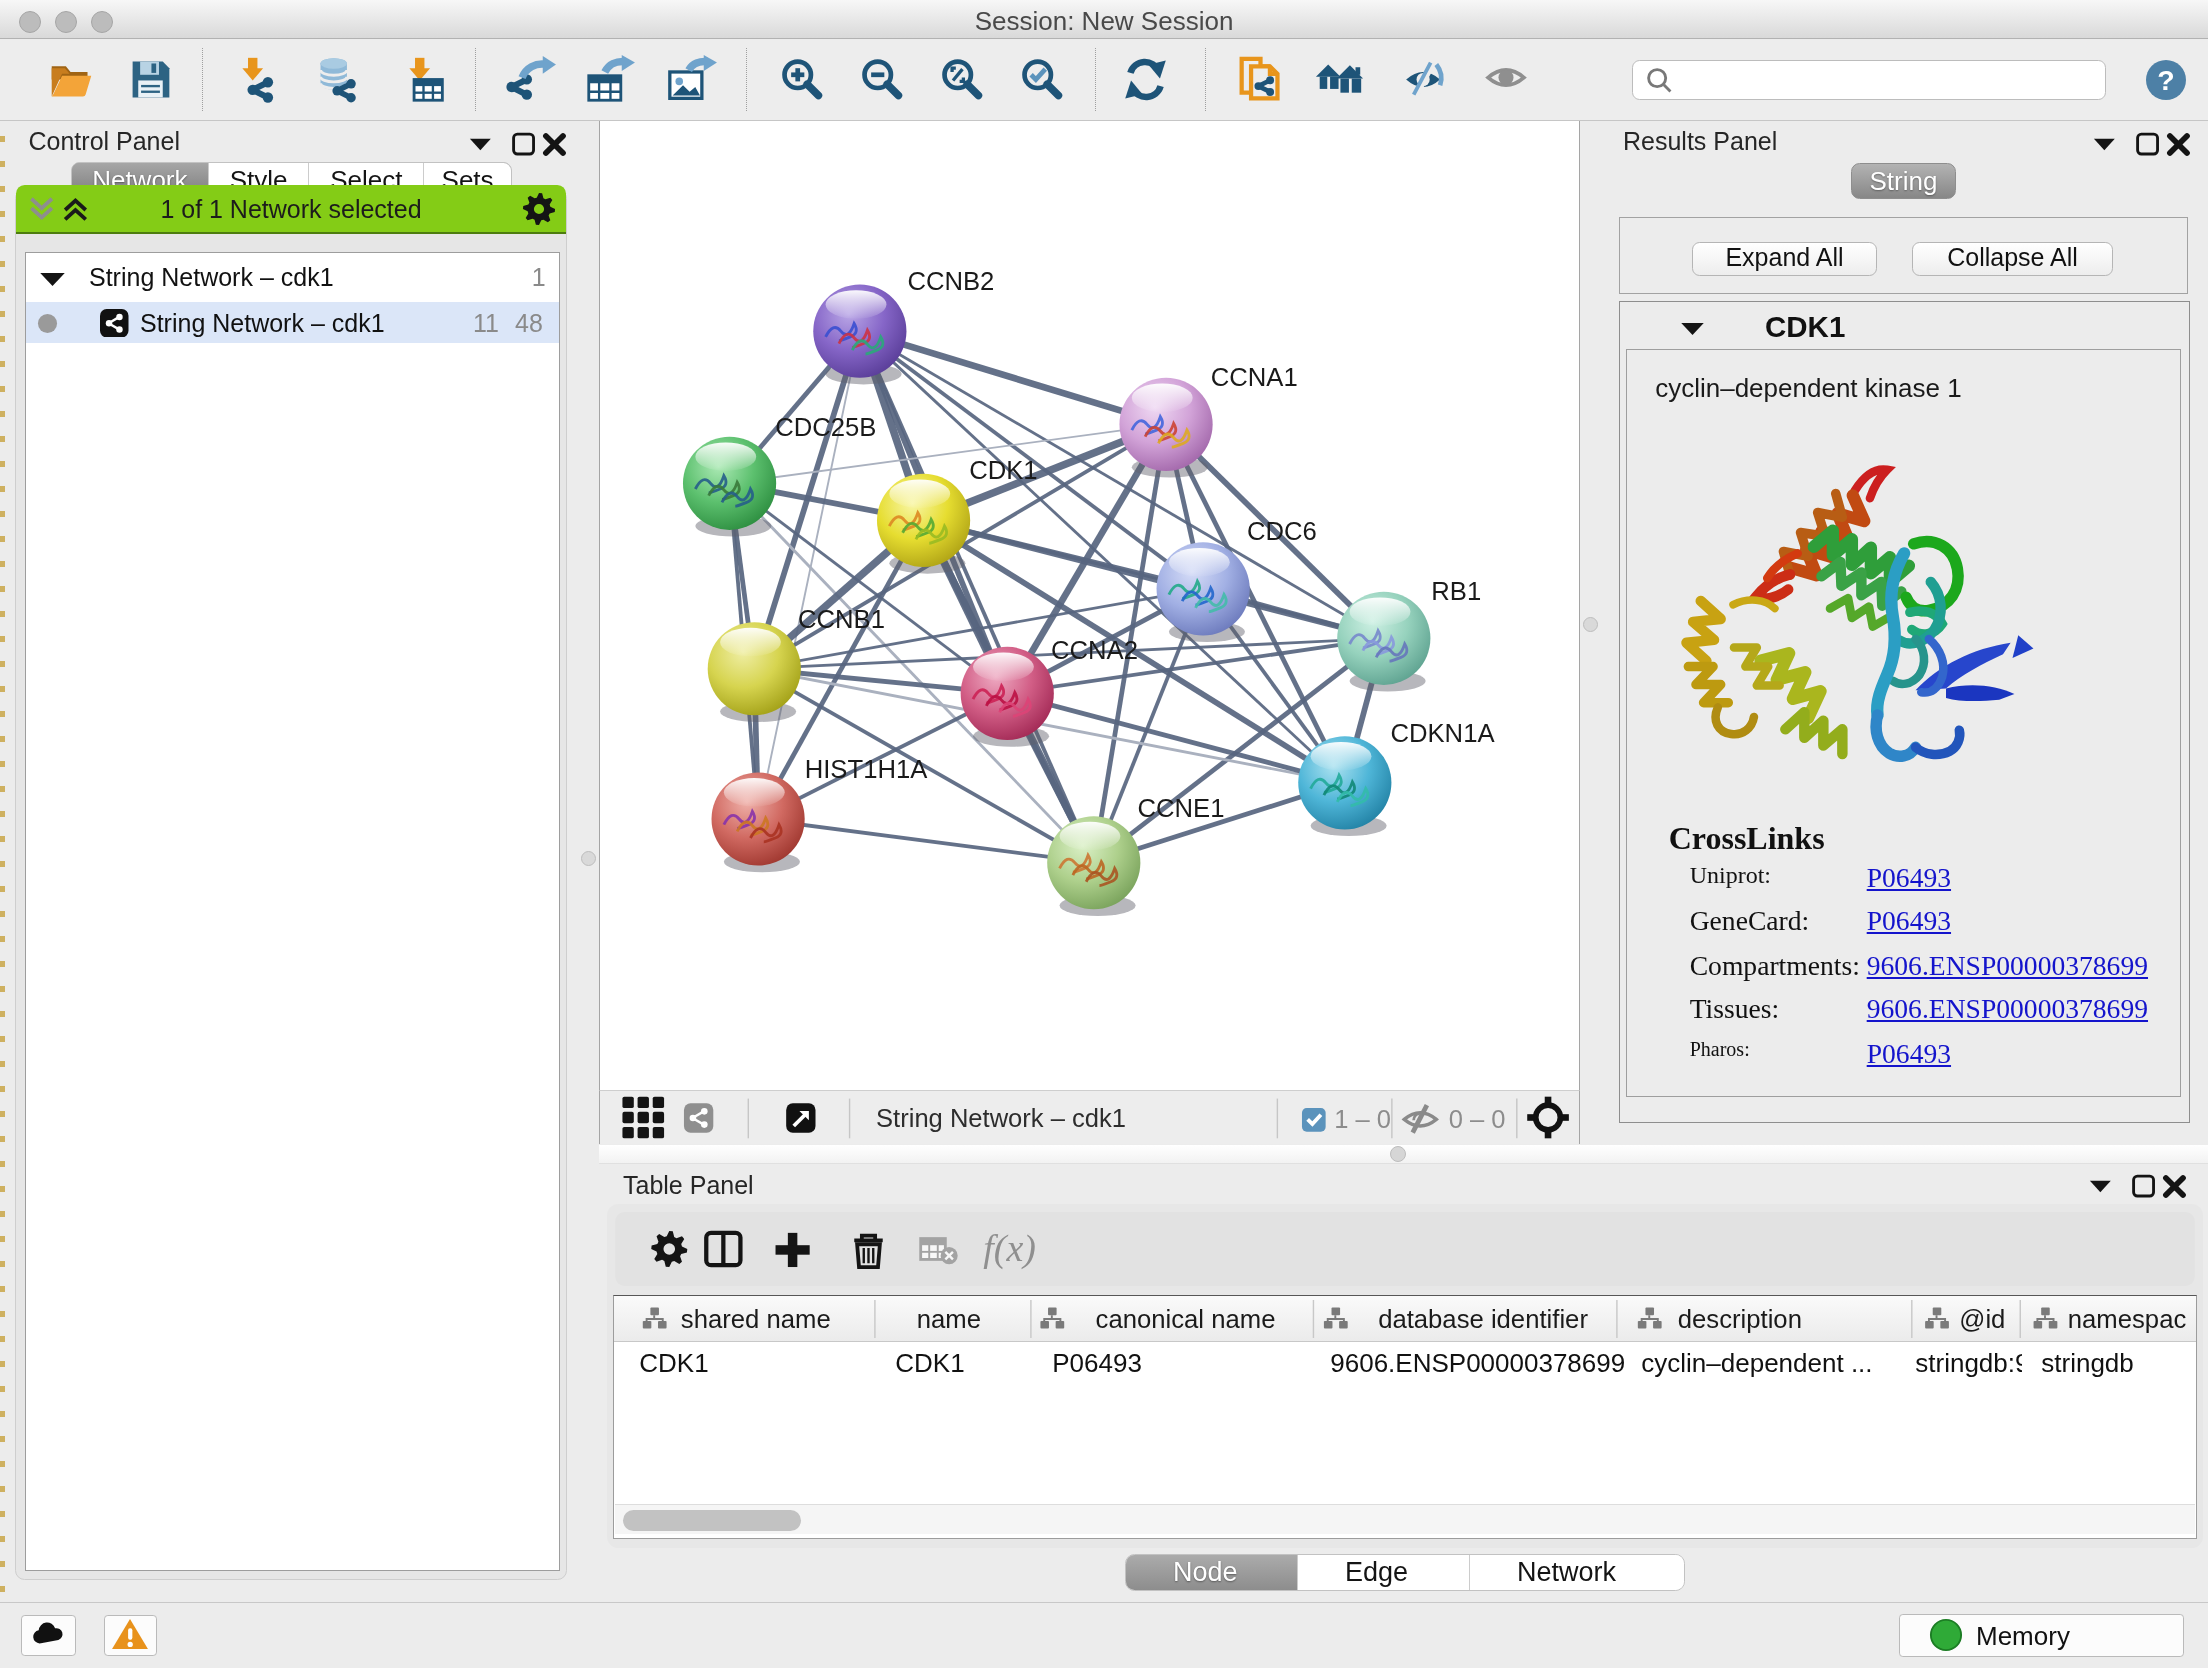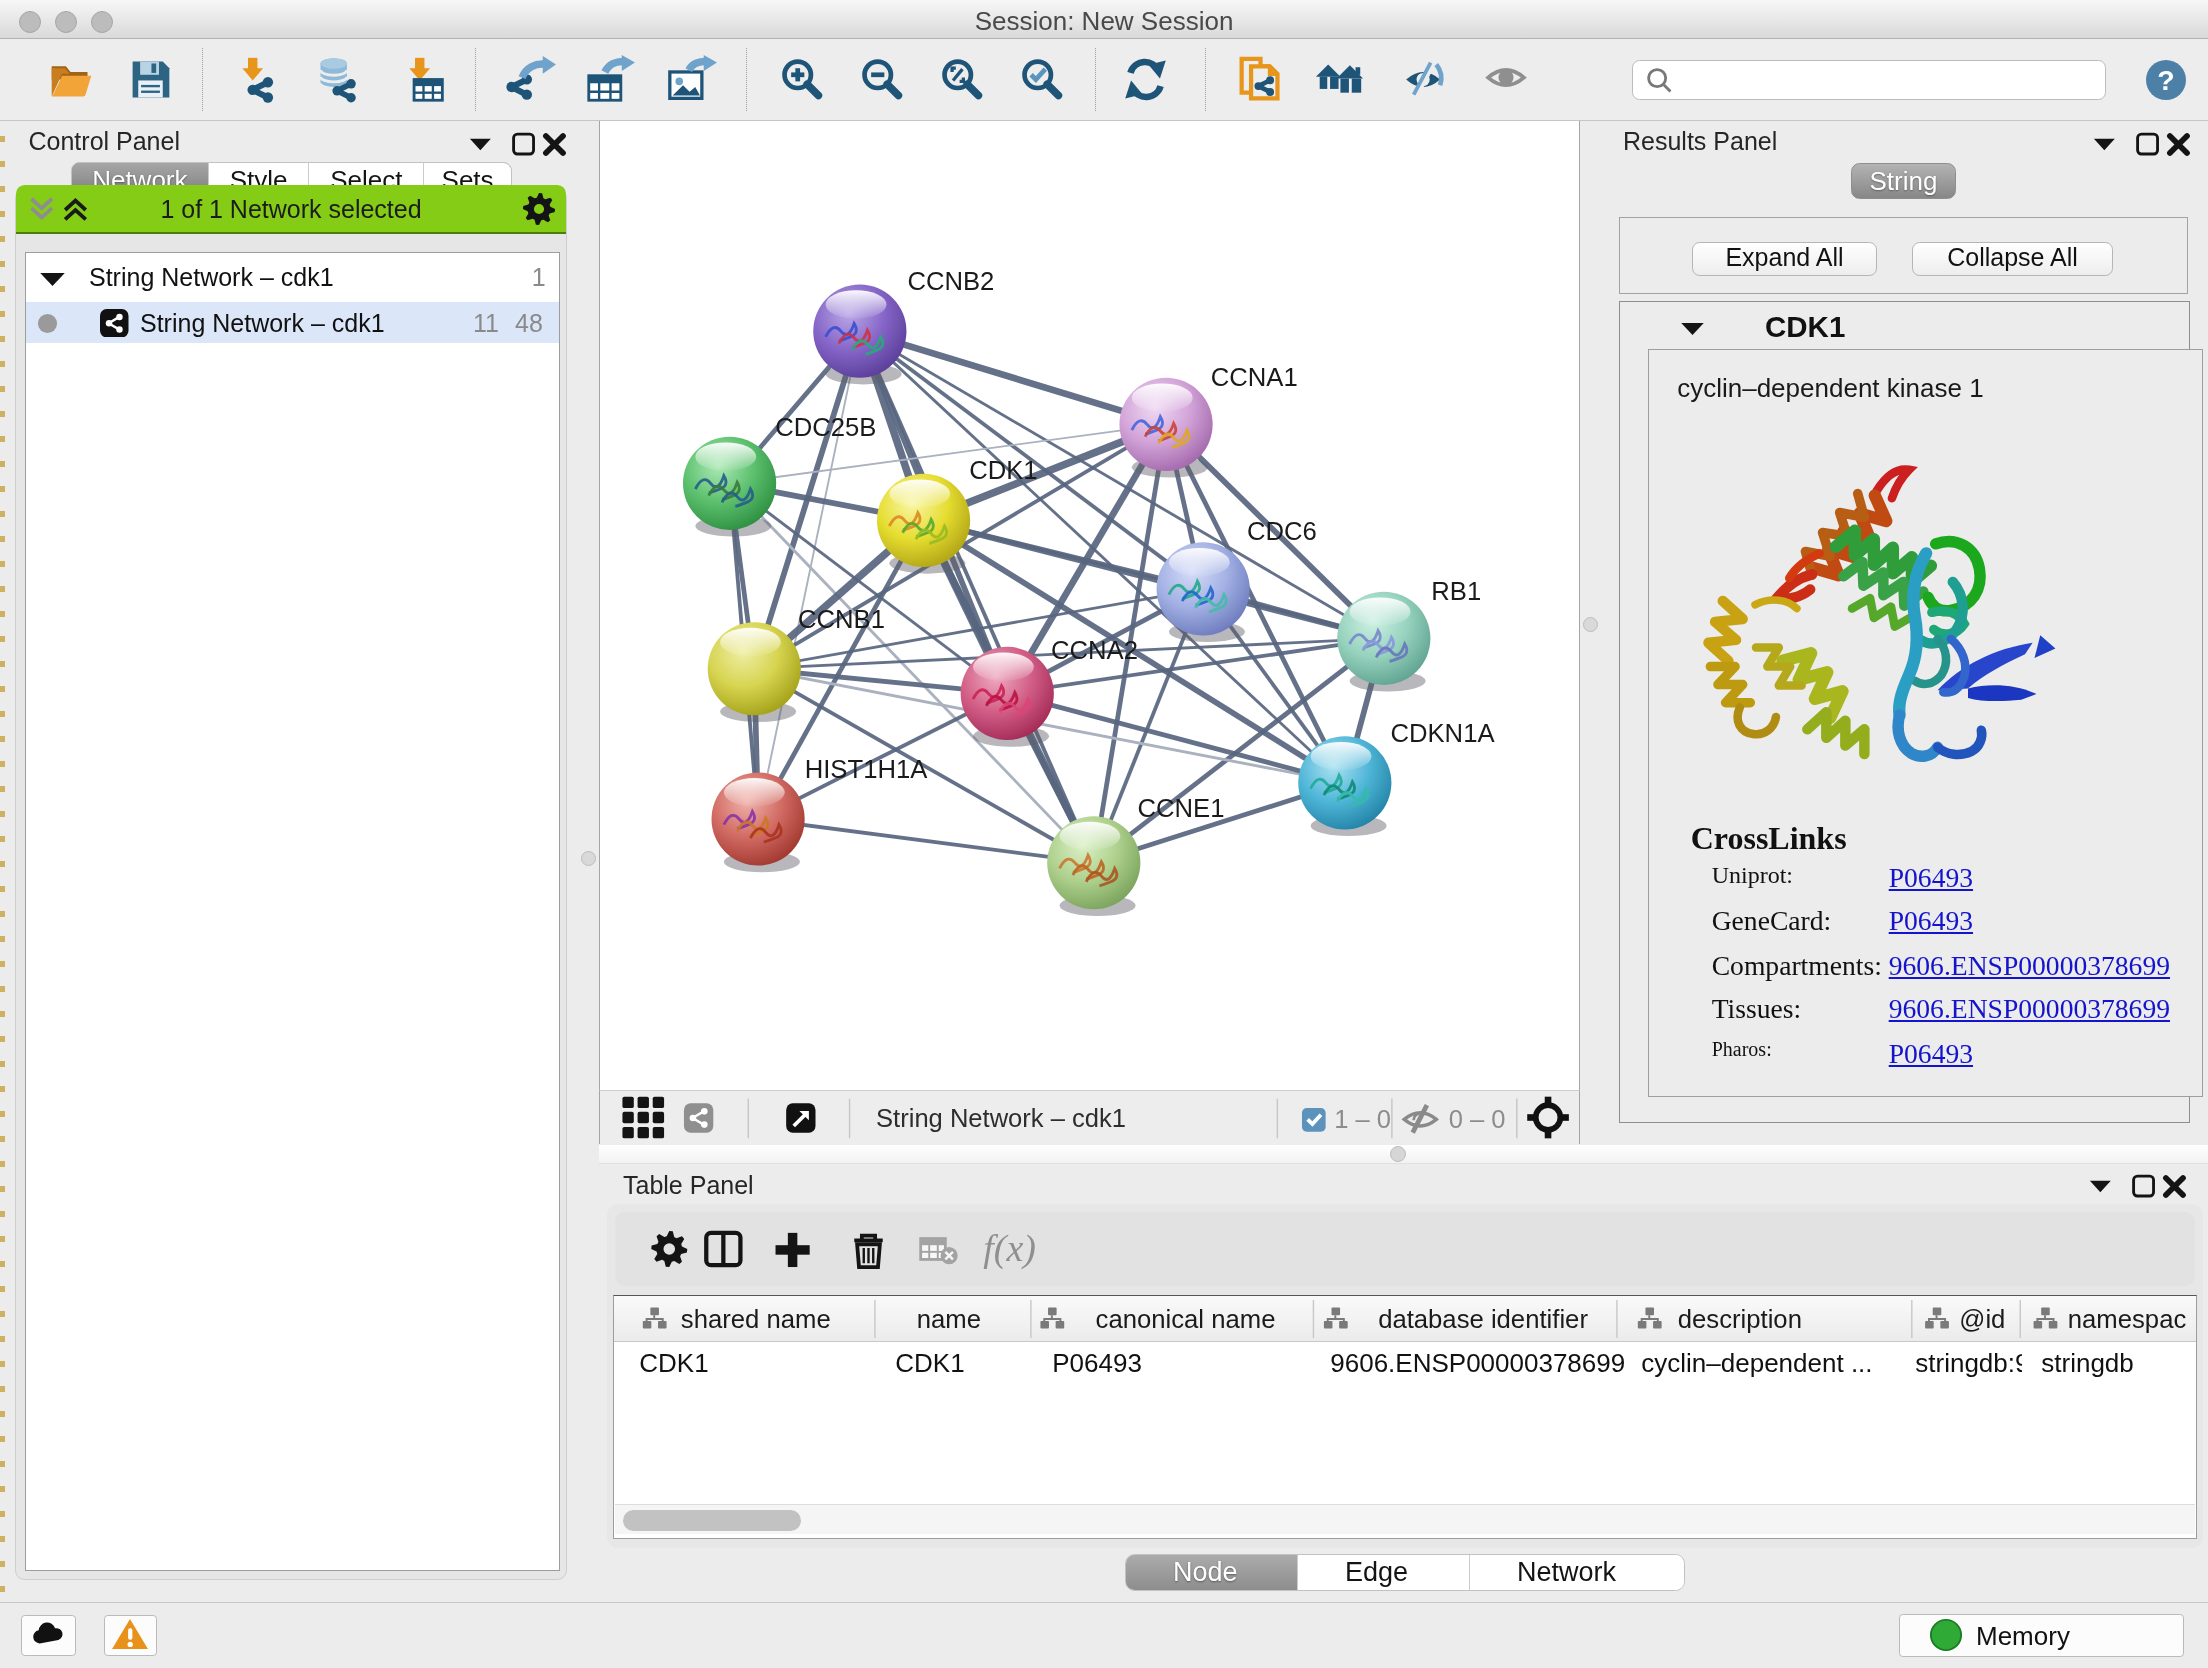--- a/index.html
+++ b/index.html
@@ -31,21 +31,21 @@
 
 #canvas { left:599px; top:121px; width:981px; height:969px; background:#fff; border-left:1px solid #a5a5a5; border-right:1px solid #a5a5a5; }
 #nettoolbar { left:599px; top:1090px; width:981px; height:54px; background:#ededed; border-top:1px solid #cecece; border-left:1px solid #a5a5a5; border-right:1px solid #a5a5a5; }
 #hsplit { left:599px; top:1145px; width:1609px; height:19px; background:linear-gradient(#ffffff,#f2f2f2); border-bottom:1px solid #e0e0e0; }
 
 #rpanel { left:1582px; top:121px; width:627px; height:1024px; background:#ececec; }
 #stringtab { position:absolute; left:269px; top:42px; width:105px; height:36px; border-radius:8.6px; background:linear-gradient(#b3b3b3,#878787); border:1px solid #8e8e8e; color:#fff; font-size:26px; text-align:center; line-height:34px; text-shadow:0 1px 1.9px rgba(0,0,0,0.35); }
 #rpanelA { position:absolute; left:37px; top:96px; width:569px; height:77px; border:1.9px solid #a2a2a2; background:#ececec; }
 .rbtn { position:absolute; top:24px; height:34px; background:linear-gradient(#ffffff,#ededed); border:1px solid #b5b5b5; border-radius:7.6px; font-size:25px; text-align:center; color:#111; }
 #rpanelB { position:absolute; left:37px; top:180px; width:571px; height:822px; border:1.9px solid #8e8e8e; background:#ececec; }
-#rinner { position:absolute; left:5.7px; top:47px; width:555px; height:748px; border:1px solid #9e9e9e; background:#ececec;margin-left:22px; }
+#rinner { position:absolute; left:5.7px; top:47px; width:555px; height:748px; border:1px solid #9e9e9e; background:#ececec; }
 .serif { font-family:"Liberation Serif",serif; }
 .xlink { color:#1414cc; text-decoration:underline; }
 
 #tpanel { left:599px; top:1164px; width:1609px; height:438px; background:#ececec; }
 #tbox { position:absolute; left:7.6px; top:40px; width:1596px; height:344px; background:#e7e7e7; border-radius:11.4px; }
 #ttoolbar { position:absolute; left:6.7px; top:7.6px; width:1584px; height:74px; }
 #ttable { position:absolute; left:6.7px; top:91px; width:1584px; height:244px; background:#fff; border:1px solid #9c9c9c; border-top:1.9px solid #565656; }
 #thead { position:absolute; left:0; top:0; width:1582px; height:46px; background:linear-gradient(#fafafa,#ebebeb); border-bottom:1px solid #c8c8c8; }
 .trow { position:absolute; top:52px; font-size:26px; color:#111; }
 #tscroll { position:absolute; left:1px; top:208px; width:1580px; height:29.5px; background:#f5f5f5; border-top:1px solid #dddddd; }

